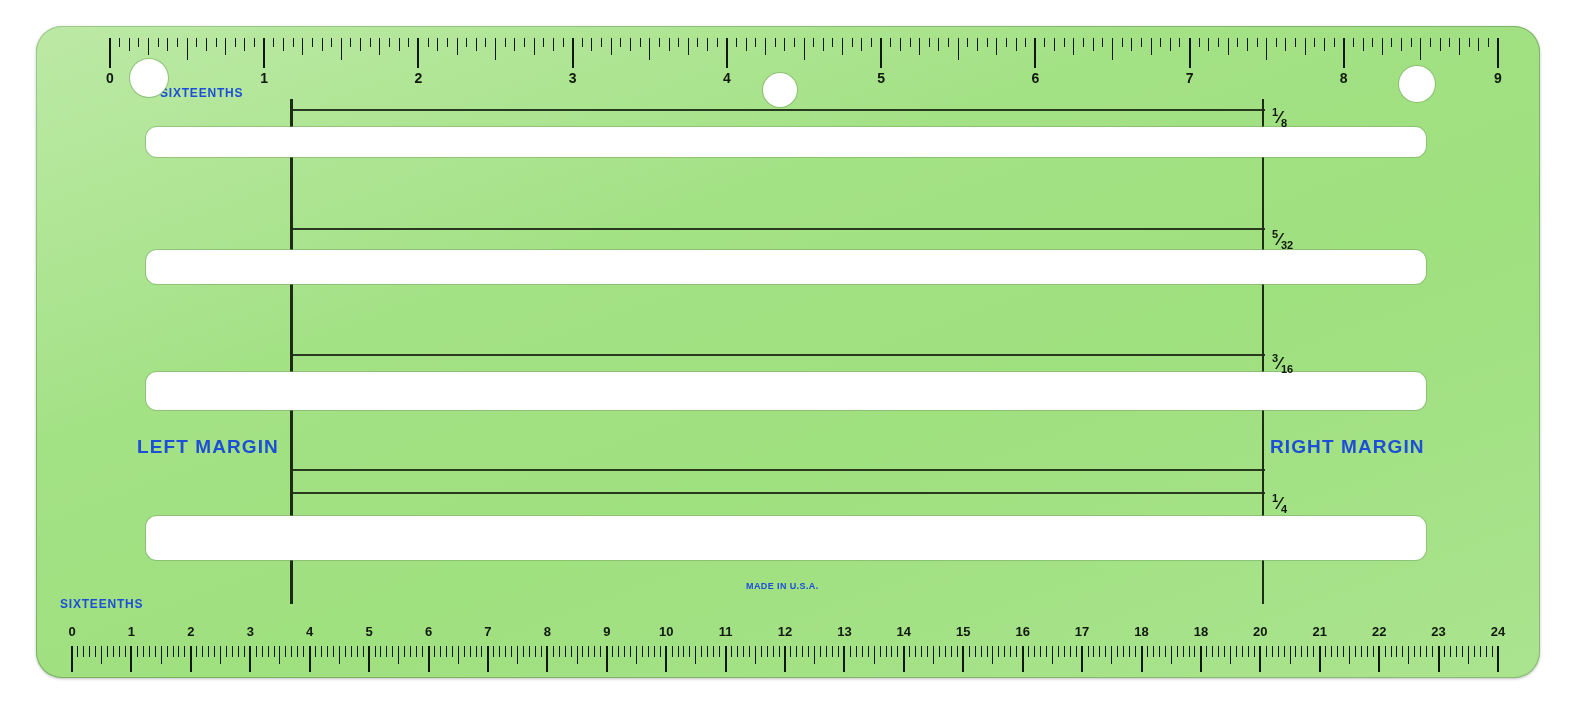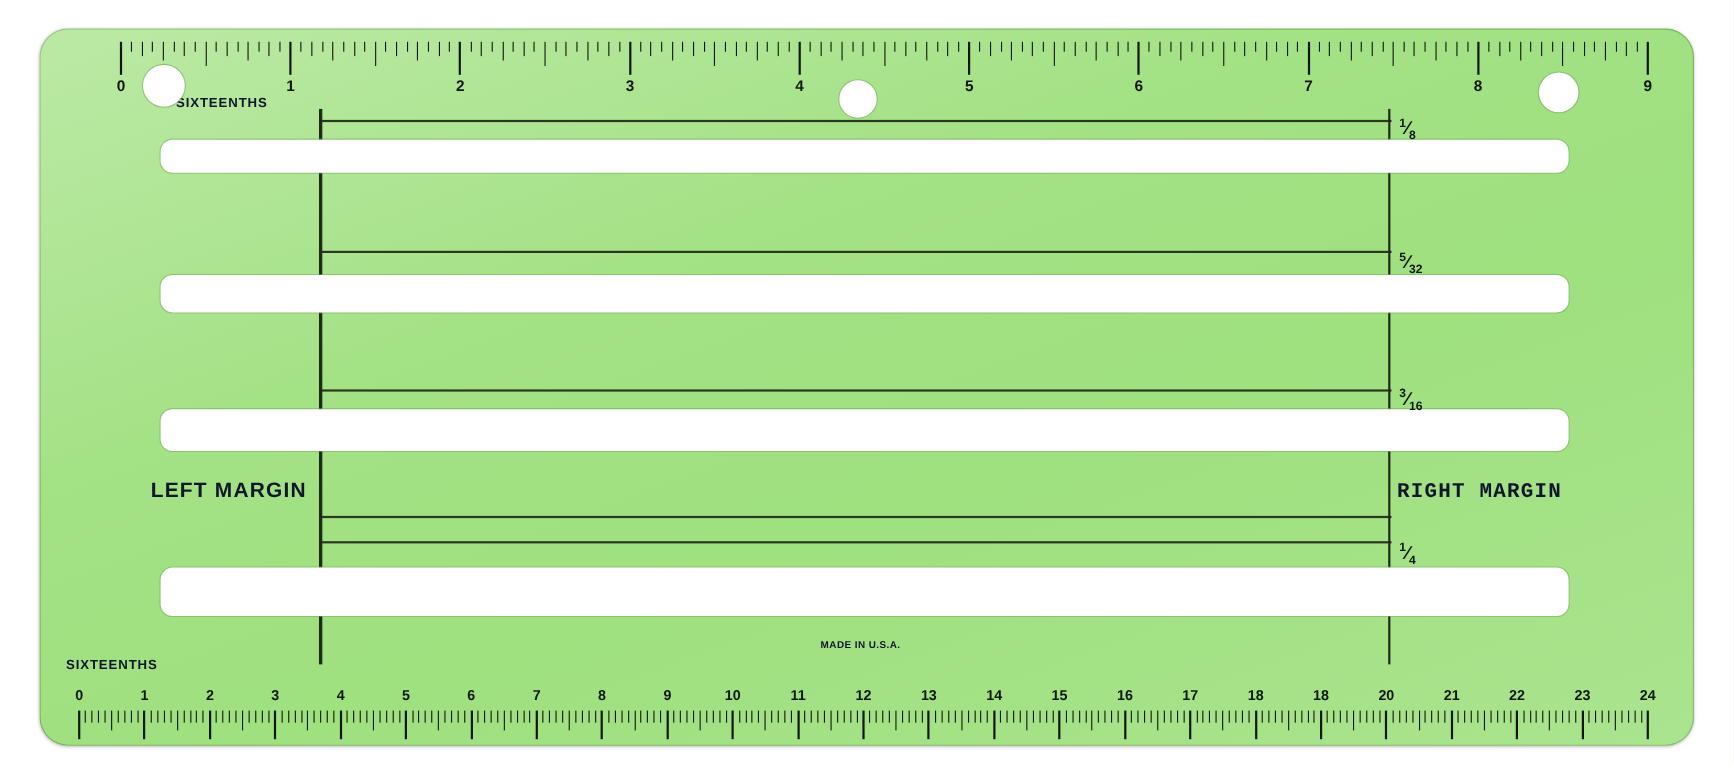--- a/index.html
+++ b/index.html
@@ -71,21 +71,21 @@
     background: #16210f;
     opacity: 0.95;
   }
   .vline.thin {
     width: 2px;
   }
 
   
   .label {
     position: absolute;
-    color: #0f172a;
+    color: #1d4ed8;
     white-space: nowrap;
     font-weight: bold;
     letter-spacing: 0.5px;
   }
   .tiny-label {
     font-size: 12px;
     letter-spacing: 0.8px;
   }
   .margin-label {
     font-size: 19px;
@@ -378,21 +378,21 @@
     <div class="frac" style="left:1236px; top:326px;">
       <span><sup>3</sup>⁄<sub>16</sub></span>
     </div>
     <div class="frac" style="left:1236px; top:466px;">
       <span><sup>1</sup>⁄<sub>4</sub></span>
     </div>
 
 
 
     <div class="label margin-label" style="left:101px; top:410px;">LEFT MARGIN</div>
-    <div class="label margin-label" style="left:1234px; top:410px;font-family:Liberation Mono, monospace;">RIGHT MARGIN</div>
+    <div class="label margin-label" style="left:1234px; top:410px;">RIGHT MARGIN</div>
 
 
     <div class="label made-in" style="left:710px; top:555px;">MADE IN U.S.A.</div>
 
     <div class="label tiny-label" style="left:24px; top:571px;">SIXTEENTHS</div>
 
     <div class="ruler" id="cm-ruler" style="left:0px; top:582px; width:1504px; height:70px;">
         <div class="num-cm" style="left: 36px; top: 16px;">0</div>
         <div class="num-cm" style="left: 95.4167px; top: 16px;">1</div>
         <div class="num-cm" style="left: 154.833px; top: 16px;">2</div>

